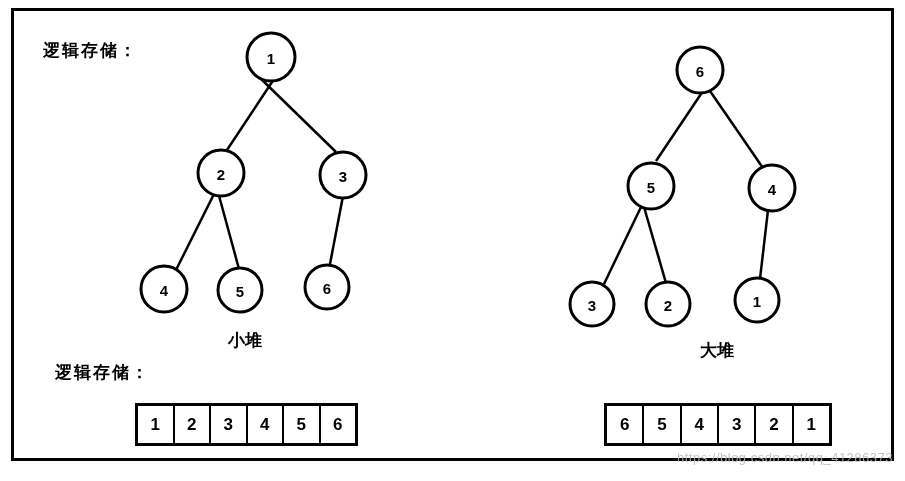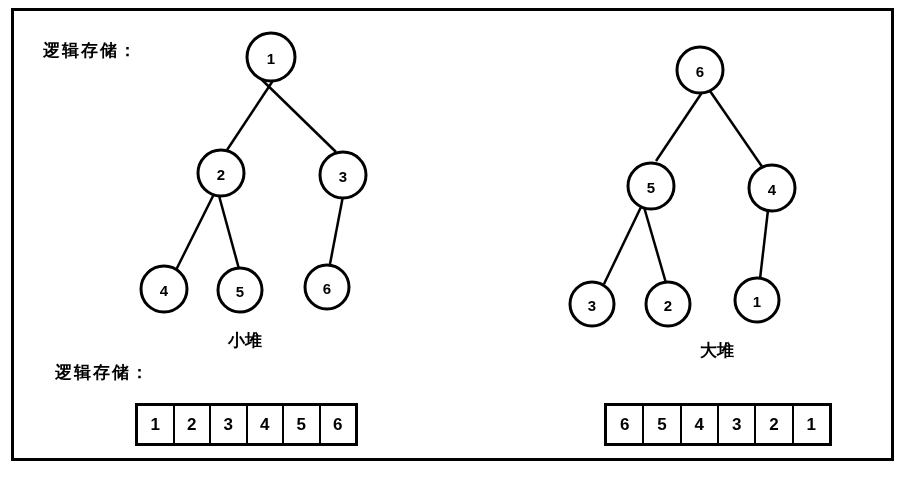--- a/index.html
+++ b/index.html
@@ -150,13 +150,14 @@
 
   <div class="array array-max" style="left: 604px; top: 403px; width: 228px; height: 43px;">
       <div class="cell">6</div>
       <div class="cell">5</div>
       <div class="cell">4</div>
       <div class="cell">3</div>
       <div class="cell">2</div>
       <div class="cell">1</div>
     </div>
 
+  <div class="watermark">https://blog.csdn.net/qq_41286373</div>
 </div>
 
 </body></html>

